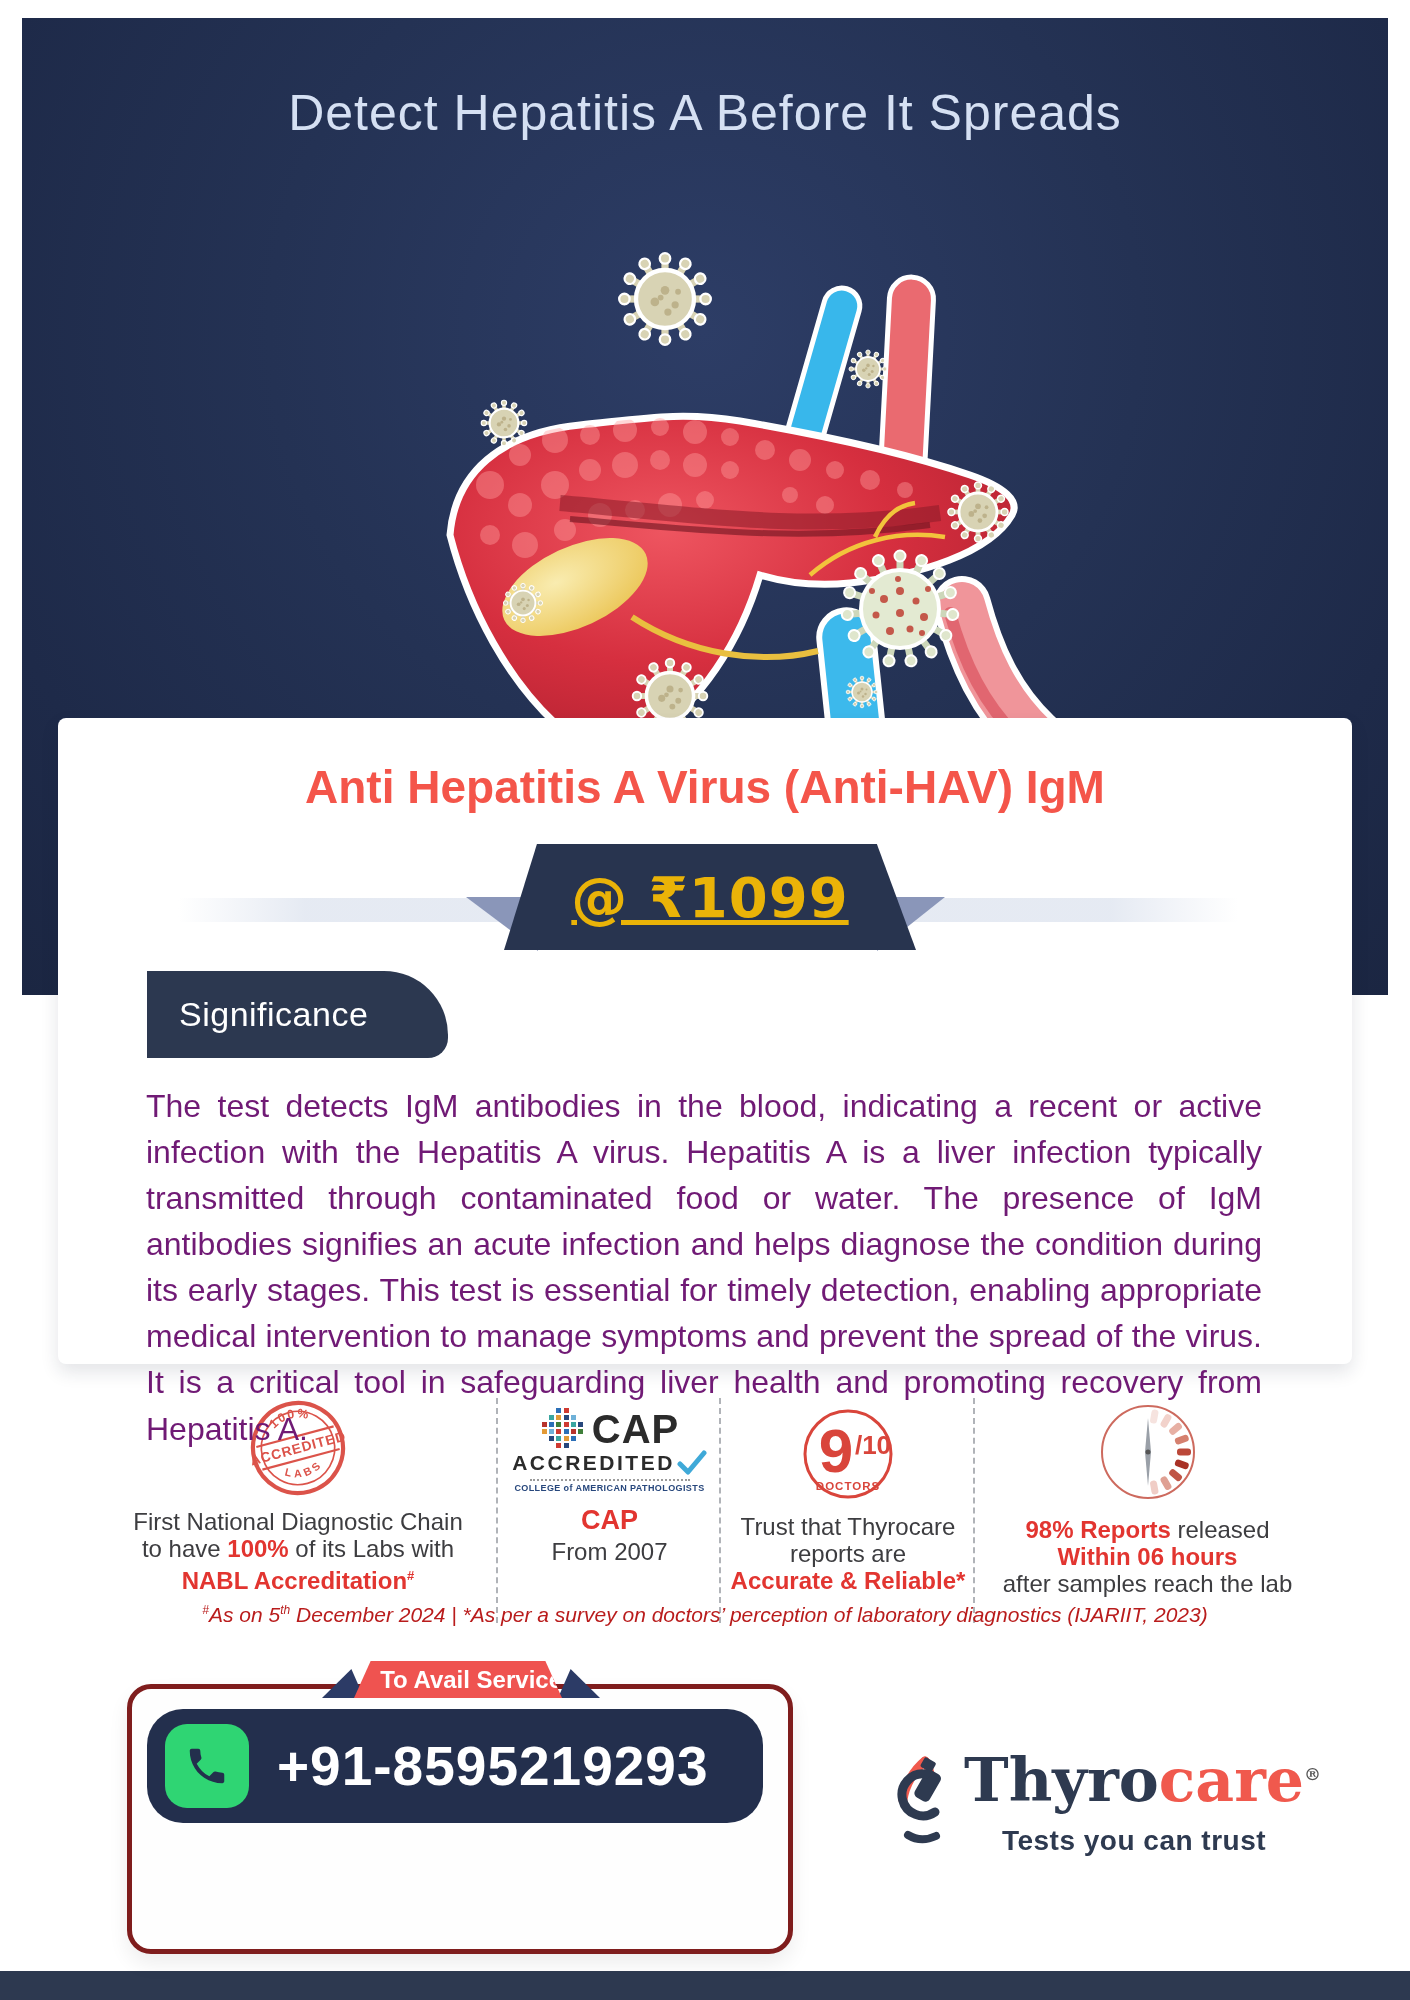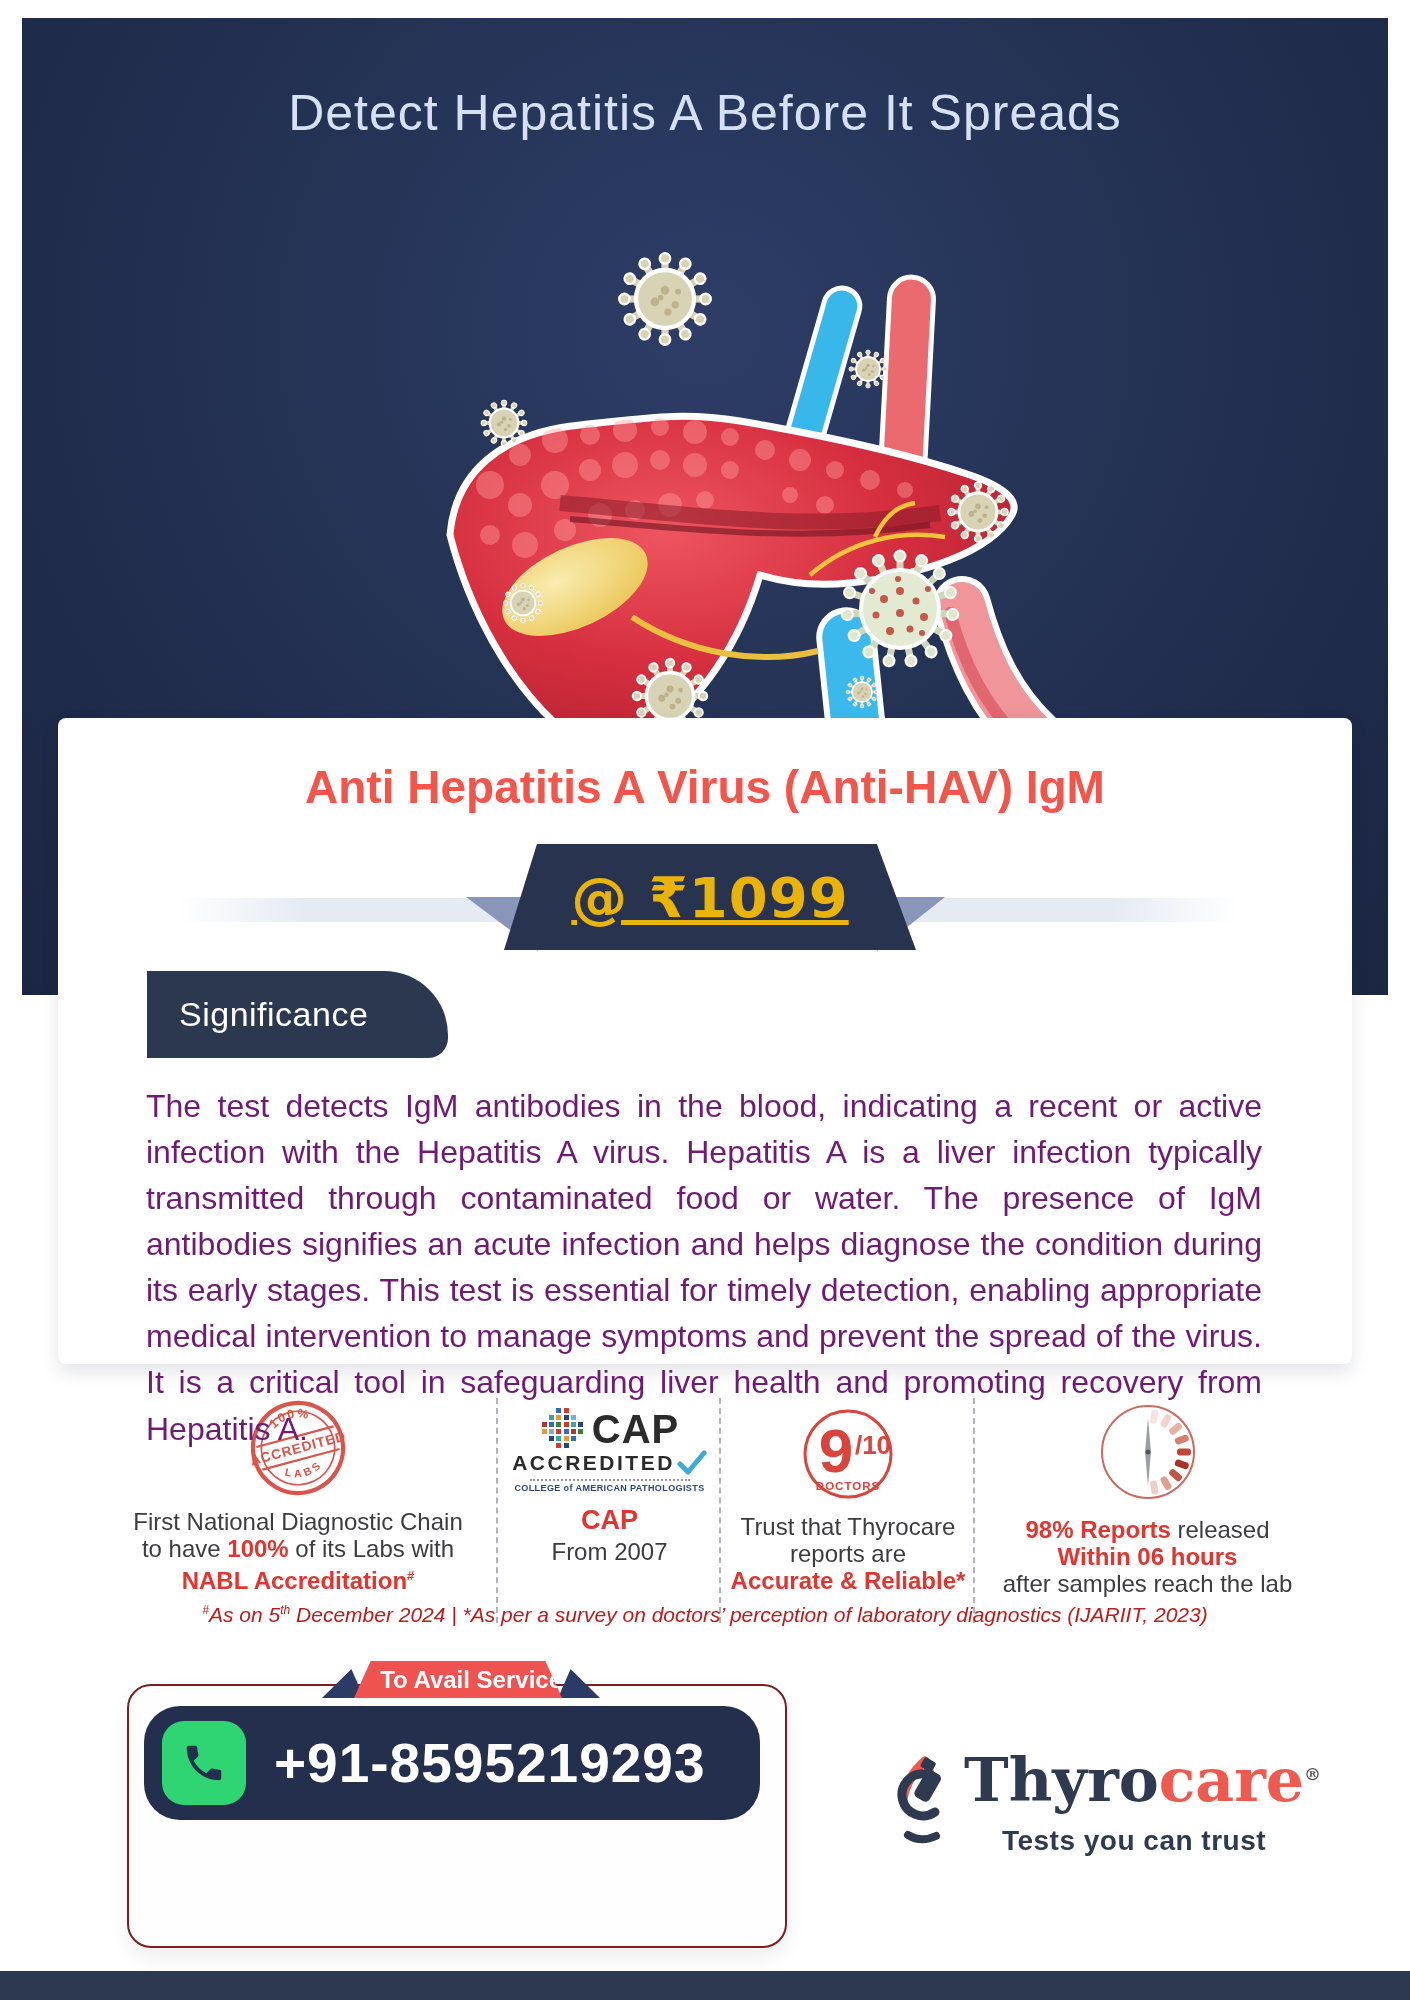--- a/index.html
+++ b/index.html
@@ -52,21 +52,21 @@
   .cap-college{font-size:9px;font-weight:bold;color:#27477c;letter-spacing:.4px;}
   .cap-title{margin-top:12px;font-size:27px;}
   .cap-sub{font-size:24px;color:#3d3d40;margin-top:2px;}
 
   .footnote{position:absolute;left:0;top:1603px;width:100%;text-align:center;font-style:italic;
             font-size:21px;color:#b91c1c;}
   .footnote sup{font-size:12px;}
 
   
   .contact-card{position:absolute;left:127px;top:1684px;width:656px;height:260px;background:#fefefe;
-                border:2px solid #7f1d1d;border-radius:24px;box-shadow:0 10px 20px rgba(0,0,0,.07);z-index:2;}
+                border:5px solid #7f1d1d;border-radius:24px;box-shadow:0 10px 20px rgba(0,0,0,.07);z-index:2;}
   .ribbon-fold{position:absolute;top:1669px;width:42px;height:29px;background:#2c3b66;z-index:3;}
   .ribbon-fold.l{left:322px;clip-path:polygon(70% 0,100% 100%,0 100%);}
   .ribbon-fold.r{left:558px;clip-path:polygon(30% 0,100% 100%,0 100%);}
   .ribbon-red{position:absolute;left:354px;top:1661px;width:208px;height:37px;background:#ef5350;z-index:4;
               clip-path:polygon(8% 0,92% 0,100% 100%,0 100%);display:flex;align-items:center;justify-content:flex-end;}
   .ribbon-red span{color:#ffffff;font-size:24px;font-weight:bold;}
   .phone-pill{position:absolute;left:15px;top:20px;width:616px;height:114px;background:#232f4d;
               border-radius:36px;display:flex;align-items:center;padding-left:18px;box-sizing:border-box;cursor:pointer;}
   .phone-icon-box{width:84px;height:84px;border-radius:22px;background:#2fd573;
                   display:flex;align-items:center;justify-content:center;flex:0 0 auto;}

